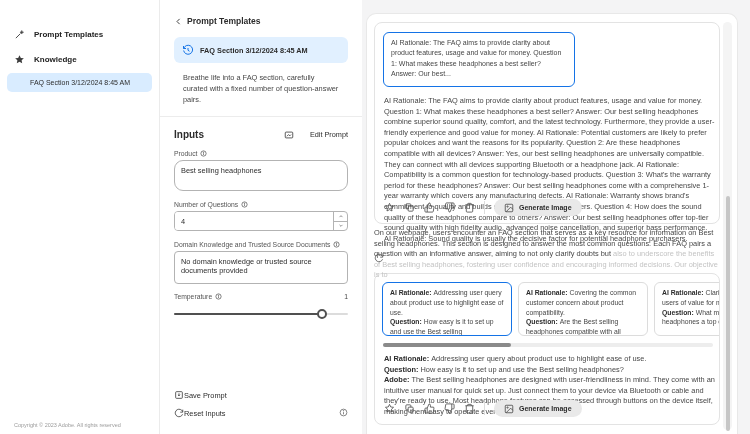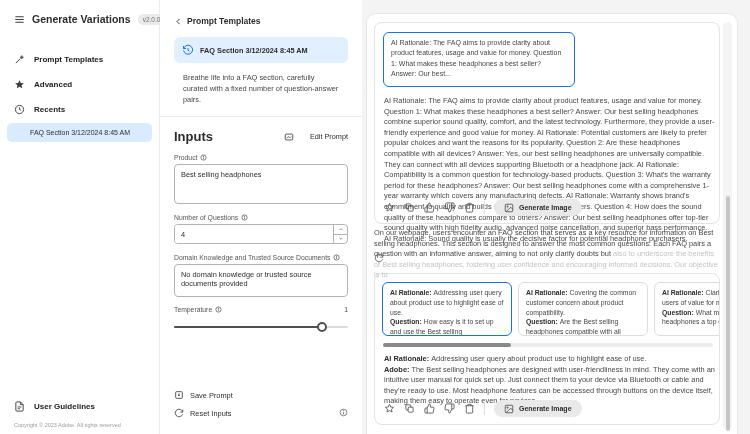--- a/index.html
+++ b/index.html
@@ -20,37 +20,37 @@
   .sb-copy { font-size:5.5px; color:#9b9b9b; padding:3px 14px 0; }
 
   
   .panel { position:absolute; left:160px; top:0; width:202px; height:434px; background:#fff; }
   .back-row { display:flex; align-items:center; gap:4px; padding:16px 14px 0; font-size:8.5px; font-weight:bold; cursor:pointer; }
   .tpl-pill { margin:11px 14px 0; background:#e1f0ff; border-radius:6px; padding:7px 8px; display:flex; gap:6px; align-items:center; font-size:7.3px; font-weight:bold; cursor:pointer; }
   .tpl-pill .ic { color:#1473E6; }
   .desc { margin:9px 23px 0; font-size:7.4px; color:#464646; line-height:11px; }
   .divider { border-top:1px solid #ececec; margin:11px 0 0; }
   .inputs-row { display:flex; justify-content:space-between; align-items:center; padding:12px 14px 0; }
-  .h-inputs { font-size:13px; font-weight:bold; }
+  .h-inputs { font-size:10px; font-weight:bold; }
   .edit-btn { display:flex; align-items:center; gap:16px; font-size:7.3px; color:#2c2c2c; cursor:pointer; }
   .f-label { display:flex; align-items:center; gap:3px; font-size:6.8px; color:#555; padding:0 14px; margin-top:10px; }
   .f-area { display:block; margin:3px 14px 0; width:174px; border:1px solid #b3b3b3; border-radius:4px; padding:5px 6px; font-size:7.4px; font-family:"Liberation Sans",sans-serif; color:#2c2c2c; resize:none; background:#fff; line-height:9px; }
   .num-wrap { display:flex; margin:3px 14px 0; width:174px; height:20px; border:1px solid #b3b3b3; border-radius:4px; overflow:hidden; background:#fff; }
   .num-input { flex:1; border:none; outline:none; padding:0 6px; font-size:7.4px; font-family:"Liberation Sans",sans-serif; color:#2c2c2c; }
   .stepper { width:14px; border-left:1px solid #b3b3b3; display:flex; flex-direction:column; }
   .step-btn { flex:1; display:flex; align-items:center; justify-content:center; cursor:pointer; color:#555; }
   .h-adv { font-size:9px; font-weight:bold; padding:15px 14px 0; }
   .temp-row { display:flex; align-items:center; gap:3px; font-size:6.8px; color:#555; padding:0 14px; margin-top:9px; }
   .temp-max { margin-left:auto; color:#464646; }
   .slider { position:relative; margin:9px 14px 0; height:10px; cursor:pointer; }
   .slider .track { position:absolute; left:0; right:0; top:4px; height:2px; background:#dcdcdc; border-radius:1px; }
   .slider .fill { position:absolute; left:0; top:4px; width:85%; height:2px; background:#505050; border-radius:1px; }
   .slider .handle { position:absolute; left:85%; top:0; width:10px; height:10px; margin-left:-5px; border-radius:50%; background:#fff; border:2px solid #505050; }
   .panel-foot { position:absolute; left:0; right:0; bottom:8px; height:40px; }
-  .pf-link { display:flex; align-items:center; gap:6px; font-size:7.4px; color:#2c2c2c; padding:4px 0 4px 14px; cursor:pointer; }
+  .pf-link { display:flex; align-items:center; font-size:7.4px; color:#2c2c2c; padding:4px 0 4px 14px; cursor:pointer; }
   .gen-btn { position:absolute; right:34px; bottom:6px; height:19px; background:#1473E6; color:#fff; border-radius:10px; display:flex; align-items:center; gap:5px; padding:0 12px; font-size:7.5px; font-weight:bold; cursor:pointer; }
   .gen-info { position:absolute; right:14px; bottom:9px; color:#6e6e6e; cursor:pointer; }
 
   
   .main { position:absolute; left:366px; top:13px; width:372px; height:421px; background:#fff; border:1px solid #e8e8e8; border-bottom:none; border-radius:10px 10px 0 0; }
   .scroll-track { position:absolute; right:5px; top:8px; bottom:4px; width:9px; background:#f4f4f4; border-radius:5px; }
   .scroll-thumb { position:absolute; left:2.5px; top:174px; width:4px; height:235px; background:#c6c6c6; border-radius:2px; cursor:pointer; }
   .rcard { position:absolute; left:7px; width:346px; border:1px solid #e3e3e3; border-radius:8px; background:#fff; }
   .rcard1 { top:8px; height:202px; }
   .rcard2 { top:259px; height:152px; overflow:hidden; }
@@ -69,68 +69,41 @@
   .variant b, .detail b { color:#2c2c2c; }
   .hscroll { position:absolute; left:8px; top:69px; width:330px; height:4px; background:#ededed; border-radius:2px; }
   .hscroll .hthumb { position:absolute; left:0; top:0; width:128px; height:4px; background:#8a8a8a; border-radius:2px; cursor:pointer; }
   .detail { position:absolute; left:9px; top:80px; width:331px; font-size:7.4px; line-height:10.6px; color:#464646; }
   .lbl { margin-right:2px; }
 </style>
 </head>
 <body>
 
 <div class="sidebar">
-  <div class="sb-header">
-    <span class="ic">
-      <svg width="11" height="11" viewBox="0 0 24 24" fill="none" stroke="currentColor" stroke-width="2.4">
-          <path d="M3 6h18M3 12h18M3 18h18"></path>
-        </svg>
-    </span>
-    <span class="sb-title">Generate Variations</span>
-    <span class="sb-badge">v2.0.0</span>
-  </div>
   <div class="sb-nav">
     <div class="sb-item">
       <span class="ic">
         <svg width="11" height="11" viewBox="0 0 24 24" fill="none" stroke="currentColor" stroke-width="2">
             <path d="M4 20L14 10"></path>
             <path d="M17 3l1.2 2.8L21 7l-2.8 1.2L17 11l-1.2-2.8L13 7l2.8-1.2z" fill="currentColor" stroke-width="1"></path>
           </svg>
       </span>
       <span>Prompt Templates</span>
     </div>
     <div class="sb-item">
       <span class="ic">
         <svg width="11" height="11" viewBox="0 0 24 24" fill="currentColor">
             <path d="M12 2.5l2.9 6 6.6.8-4.9 4.5 1.3 6.5L12 17l-5.9 3.3 1.3-6.5-4.9-4.5 6.6-.8z"></path>
           </svg>
       </span>
-      <span>Advanced</span>
-    </div>
-    <div class="sb-item">
-      <span class="ic">
-        <svg width="11" height="11" viewBox="0 0 24 24" fill="none" stroke="currentColor" stroke-width="2">
-            <circle cx="12" cy="12" r="9"></circle>
-            <path d="M12 7v5l3.5 2"></path>
-          </svg>
-      </span>
-      <span>Recents</span>
+      <span>Knowledge</span>
     </div>
     <div class="sb-recent">FAQ Section 3/12/2024 8:45 AM</div>
   </div>
   <div class="sb-footer">
-    <div class="sb-item">
-      <span class="ic">
-        <svg width="11" height="11" viewBox="0 0 24 24" fill="none" stroke="currentColor" stroke-width="2">
-            <path d="M14 2H6a2 2 0 0 0-2 2v16a2 2 0 0 0 2 2h12a2 2 0 0 0 2-2V8z"></path>
-            <path d="M14 2v6h6M8 13h8M8 17h5"></path>
-          </svg>
-      </span>
-      <span>User Guidelines</span>
-    </div>
     <div class="sb-copy">Copyright © 2023 Adobe. All rights reserved</div>
   </div>
 </div>
 
 <div class="panel">
   <div class="back-row">
     <span class="ic">
       <svg width="9" height="9" viewBox="0 0 24 24" fill="none" stroke="currentColor" stroke-width="2.6">
           <path d="M15 19l-7-7 7-7"></path>
         </svg>
@@ -165,21 +138,21 @@
   <div class="f-label">
     <span>Product</span>
     <span class="ic">
       <svg width="7" height="7" viewBox="0 0 24 24" fill="none" stroke="currentColor" stroke-width="2.2">
           <circle cx="12" cy="12" r="9"></circle>
           <path d="M12 11v6"></path>
           <circle cx="12" cy="7.5" r="0.8" fill="currentColor"></circle>
         </svg>
     </span>
   </div>
-  <textarea class="f-area" rows="3" style="height: 40px;">Best selling headphones</textarea>
+  <textarea class="f-area" rows="3" style="height: 31px; border-radius: 9px;">Best selling headphones</textarea>
 
   <div class="f-label">
     <span>Number of Questions</span>
     <span class="ic">
       <svg width="7" height="7" viewBox="0 0 24 24" fill="none" stroke="currentColor" stroke-width="2.2">
           <circle cx="12" cy="12" r="9"></circle>
           <path d="M12 11v6"></path>
           <circle cx="12" cy="7.5" r="0.8" fill="currentColor"></circle>
         </svg>
     </span>
@@ -317,20 +290,21 @@
       <div class="variant">
         <div><b class="lbl">AI Rationale:</b><span>Clarification to assure users of value for money.</span></div>
         <div><b class="lbl">Question:</b><span>What makes the headphones a top choice...</span></div>
       </div>
     </div>
     <div class="hscroll">
       <div class="hthumb"></div>
     </div>
     <div class="detail">
       <div><b class="lbl">AI Rationale:</b><span>Addressing user query about product use to highlight ease of use.</span></div>
+      <div><b class="lbl">Question:</b><span>How easy is it to set up and use the Best selling headphones?</span></div>
       <div><b class="lbl">Adobe:</b><span>The Best selling headphones are designed with user-friendliness in mind. They come with an intuitive user manual for quick set up. Just connect them to your device via Bluetooth or cable and they're ready to use. Most headphone features can be accessed through buttons on the device itself, making them easy to operate even for novices.</span></div>
     </div>
     <div class="action-row">
       <span class="ic act-ic">
         <svg width="11" height="11" viewBox="0 0 24 24" fill="none" stroke="currentColor" stroke-width="1.8">
             <path d="M12 3l2.7 5.6 6.1.8-4.5 4.2 1.2 6L12 16.7l-5.5 2.9 1.2-6L3.2 9.4l6.1-.8z"></path>
           </svg>
       </span>
       <span class="ic act-ic">
         <svg width="11" height="11" viewBox="0 0 24 24" fill="none" stroke="currentColor" stroke-width="1.8">

